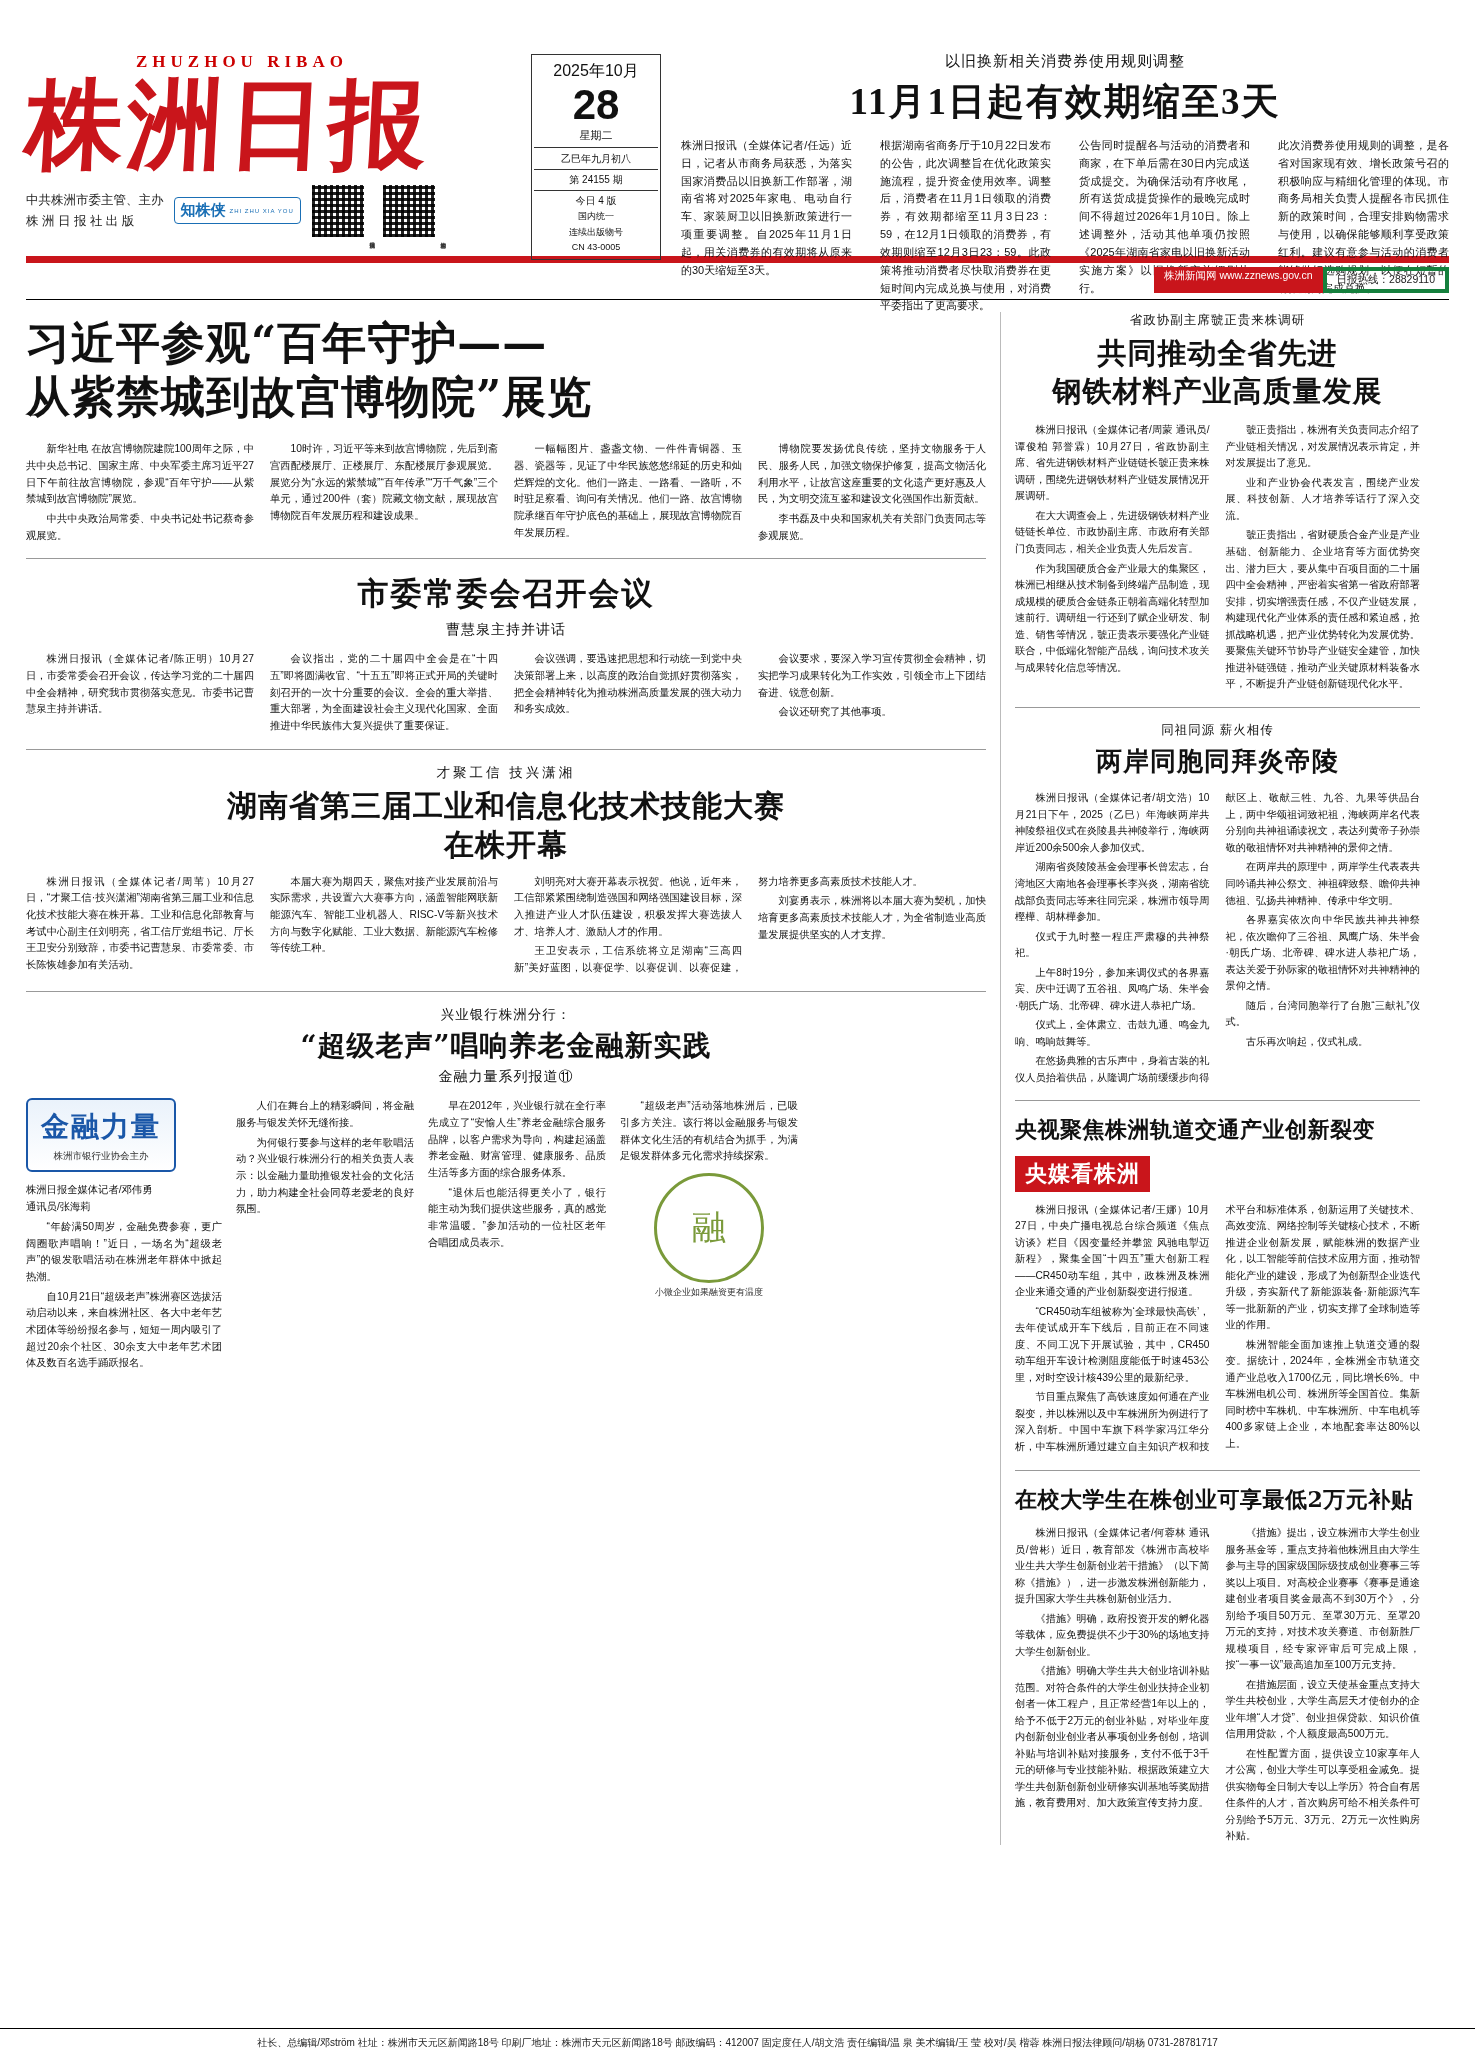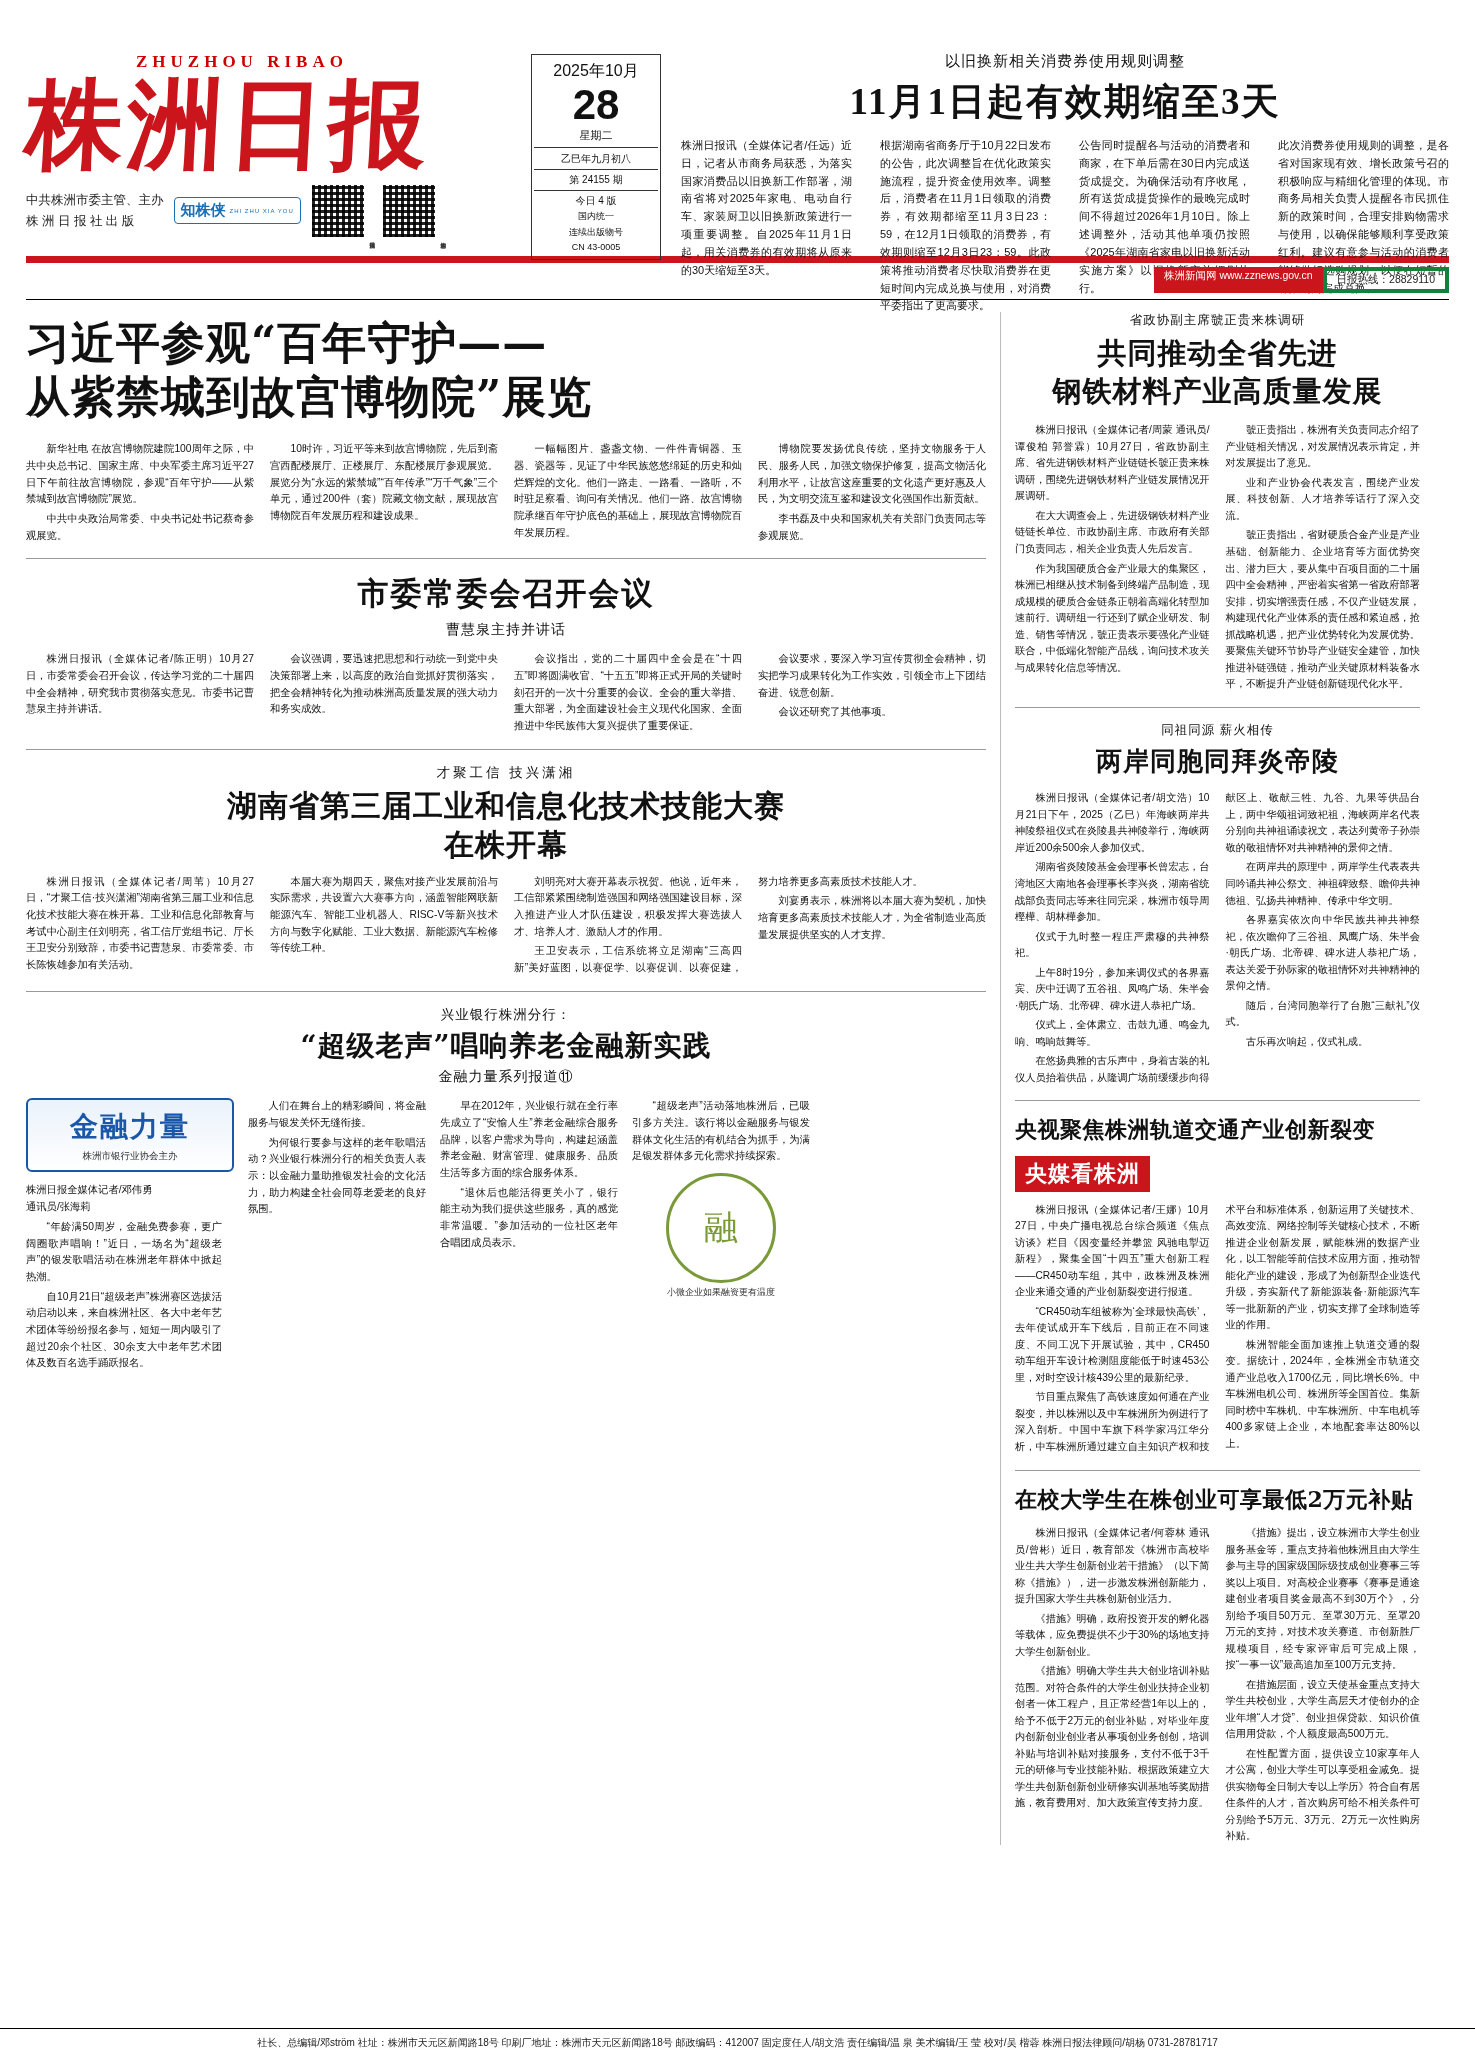--- a/index.html
+++ b/index.html
@@ -126,21 +126,21 @@
   .yangmei {
     display:inline-block; background:#c9151b; color:#fff; font-weight:bold;
     font-size:22px; padding:3px 10px; letter-spacing:1px;
     font-family:"DejaVu Serif", serif;
   }
   .ym-wrap { margin:6px 0 10px; }
 
   
   .fin-box { display:flex; gap:14px; align-items:flex-start; }
   .fin-logo {
-    width:208px; height:74px; border:2px solid #1a57a8; border-radius:6px;
+    width:150px; height:74px; border:2px solid #1a57a8; border-radius:6px;
     display:flex; flex-direction:column; align-items:center; justify-content:center;
     background:linear-gradient(#eaf2fb,#fff);
   }
   .fin-logo .fl1 { font-family:"DejaVu Serif", serif; font-size:28px; font-weight:bold; color:#1a57a8; letter-spacing:2px;}
   .fin-logo .fl2 { font-size:9.5px; color:#333; margin-top:4px; }
 
   .seal {
     width:110px; height:110px; border-radius:50%; border:3px solid #7a9a3a;
     display:flex; align-items:center; justify-content:center;
     color:#7a9a3a; font-size:34px; font-family:"DejaVu Serif", serif;
@@ -226,22 +226,22 @@
         <p>博物院要发扬优良传统，坚持文物服务于人民、服务人民，加强文物保护修复，提高文物活化利用水平，让故宫这座重要的文化遗产更好惠及人民，为文明交流互鉴和建设文化强国作出新贡献。</p>
         <p>李书磊及中央和国家机关有关部门负责同志等参观展览。</p>
       </div>
 
       <div class="rule"></div>
 
       <div class="mid-title">市委常委会召开会议</div>
       <div class="mid-sub">曹慧泉主持并讲话</div>
       <div class="art-body c4">
         <p>株洲日报讯（全媒体记者/陈正明）10月27日，市委常委会召开会议，传达学习党的二十届四中全会精神，研究我市贯彻落实意见。市委书记曹慧泉主持并讲话。</p>
+        <p>会议指出，党的二十届四中全会是在“十四五”即将圆满收官、“十五五”即将正式开局的关键时刻召开的一次十分重要的会议。全会的重大举措、重大部署，为全面建设社会主义现代化国家、全面推进中华民族伟大复兴提供了重要保证。</p>
         <p>会议强调，要迅速把思想和行动统一到党中央决策部署上来，以高度的政治自觉抓好贯彻落实，把全会精神转化为推动株洲高质量发展的强大动力和务实成效。</p>
-        <p>会议指出，党的二十届四中全会是在“十四五”即将圆满收官、“十五五”即将正式开局的关键时刻召开的一次十分重要的会议。全会的重大举措、重大部署，为全面建设社会主义现代化国家、全面推进中华民族伟大复兴提供了重要保证。</p>
         <p>会议要求，要深入学习宣传贯彻全会精神，切实把学习成果转化为工作实效，引领全市上下团结奋进、锐意创新。</p>
         <p>会议还研究了其他事项。</p>
       </div>
 
       <div class="rule"></div>
 
       <div class="kicker">才聚工信 技兴潇湘</div>
       <div class="h2-big" style="white-space:pre-line">湖南省第三届工业和信息化技术技能大赛
 在株开幕</div>
       <div class="art-body c4" style="margin-top:10px">

